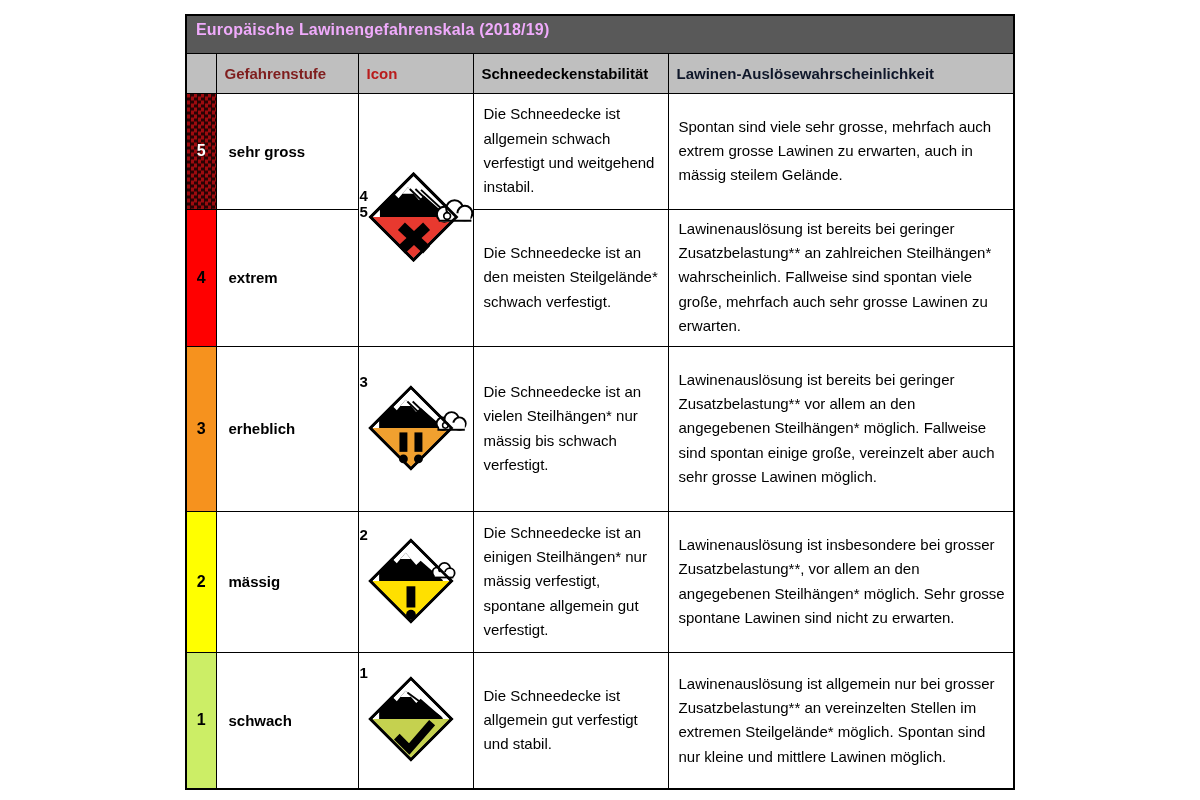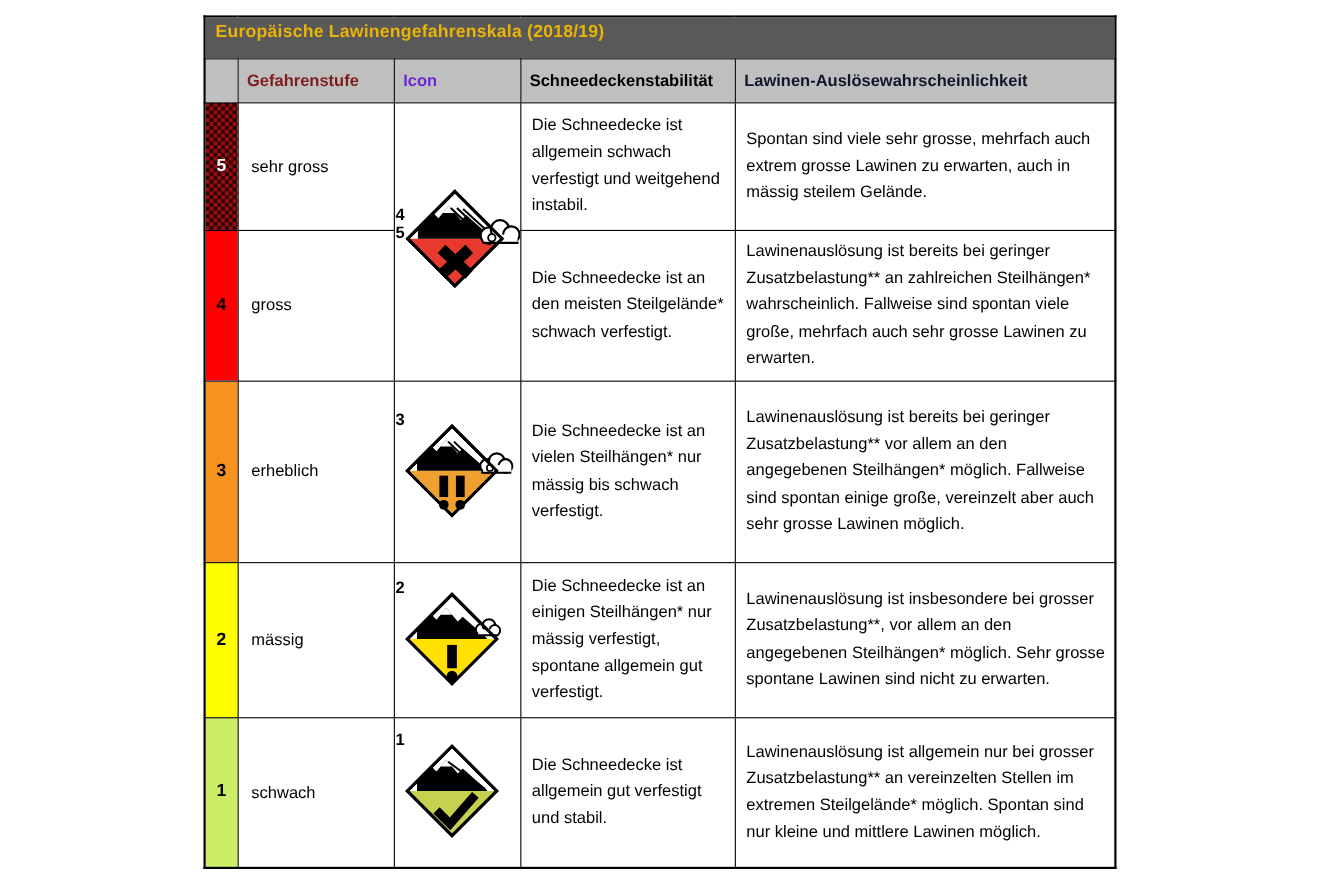--- a/index.html
+++ b/index.html
@@ -17,21 +17,21 @@
   .title-cell{
     text-align:left;vertical-align:top;font-weight:bold;font-size:16px;
     padding:5px 10px 0 9px;letter-spacing:0.2px;
   }
   .hdr{font-weight:bold;font-size:15px;text-align:left;vertical-align:middle;padding:2px 8px;}
   .strip{ text-align:center;vertical-align:middle;font-weight:bold;font-size:16px;padding:0;}
   .strip.checker{
     background-image:repeating-conic-gradient(rgba(0,0,0,0.75) 0% 25%, rgba(0,0,0,0) 0% 50%);
     background-size:7px 7px;
   }
-  .lvl-label{vertical-align:middle;font-size:15px;padding:2px 6px 2px 12px;}
+  .lvl-label{vertical-align:middle;font-size:15px;padding:2px 6px 2px 12px;font-weight:bold;}
   .icon-cell{vertical-align:middle;text-align:center;padding:0;}
   .txt{vertical-align:middle;font-size:15px;line-height:1.62;padding:6px 8px 6px 10px;text-align:left;}
   .icon-wrap{position:relative;width:118px;height:102px;margin:0 auto;}
   .icon-wrap.tall{height:112px;}
   .icon-num{
     position:absolute;left:1px;top:-4px;font-weight:bold;font-size:15px;line-height:1.1;
     text-align:left;
   }
   .icon-num.mid{top:24px;}
   svg.av{position:absolute;left:6px;top:0;}
@@ -44,27 +44,27 @@
     <colgroup>
       <col style="width:30px">
         <col style="width:142px">
         <col style="width:115px">
       <col style="width:195px">
         <col style="width:346px">
     </colgroup>
 
     <tbody>
         <tr style="height:38px">
-      <th class="title-cell" colspan="5" style="background-color: rgb(89, 89, 89); color: #eab308;">Europäische Lawinengefahrenskala (2018/19)</th>
+      <th class="title-cell" colspan="5" style="background-color: rgb(89, 89, 89); color: #f0abfc;">Europäische Lawinengefahrenskala (2018/19)</th>
     </tr>
 
     <tr style="height:40px">
       <td class="hdr" style="background-color: rgb(191, 191, 191);"></td>
       <td class="hdr" style="background-color: rgb(191, 191, 191); color: #7f1d1d;">Gefahrenstufe</td>
-      <td class="hdr" style="background-color: rgb(191, 191, 191); color: #6d28d9;">Icon</td>
+      <td class="hdr" style="background-color: rgb(191, 191, 191); color: #b91c1c;">Icon</td>
       <td class="hdr" style="background-color: rgb(191, 191, 191); color: rgb(0, 0, 0); margin-top: 29px;">Schneedeckenstabilität</td>
       <td class="hdr" style="background-color: rgb(191, 191, 191); color: #0f172a;">Lawinen-Auslösewahrscheinlichkeit</td>
     </tr>
 
     <tr style="height:116px">
       <td class="strip checker" style="background-color: rgb(158, 11, 15); color: rgb(255, 255, 255);">5</td>
       <td class="lvl-label">sehr gross</td>
       <td class="icon-cell" rowspan="2">
         <div class="icon-wrap tall">
           <span class="icon-num mid"><span>4</span><br><span>5</span></span>
@@ -91,21 +91,21 @@
             </g>
           </svg>
         </div>
       </td>
       <td class="txt">Die Schneedecke ist allgemein schwach verfestigt und weitgehend instabil.</td>
       <td class="txt">Spontan sind viele sehr grosse, mehrfach auch extrem grosse Lawinen zu erwarten, auch in mässig steilem Gelände.</td>
     </tr>
 
     <tr style="height:137px">
       <td class="strip" style="background-color: rgb(255, 0, 0); color: rgb(0, 0, 0);">4</td>
-      <td class="lvl-label">gross</td>
+      <td class="lvl-label">extrem</td>
       <td class="txt">Die Schneedecke ist an den meisten Steilgelände* schwach verfestigt.</td>
       <td class="txt">Lawinenauslösung ist bereits bei geringer Zusatzbelastung** an zahlreichen Steilhängen* wahrscheinlich. Fallweise sind spontan viele große, mehrfach auch sehr grosse Lawinen zu erwarten.</td>
     </tr>
 
     <tr style="height:165px">
       <td class="strip" style="background-color: rgb(246, 146, 30); color: rgb(0, 0, 0);">3</td>
       <td class="lvl-label">erheblich</td>
       <td class="icon-cell">
         <div class="icon-wrap">
           <span class="icon-num">3</span>

